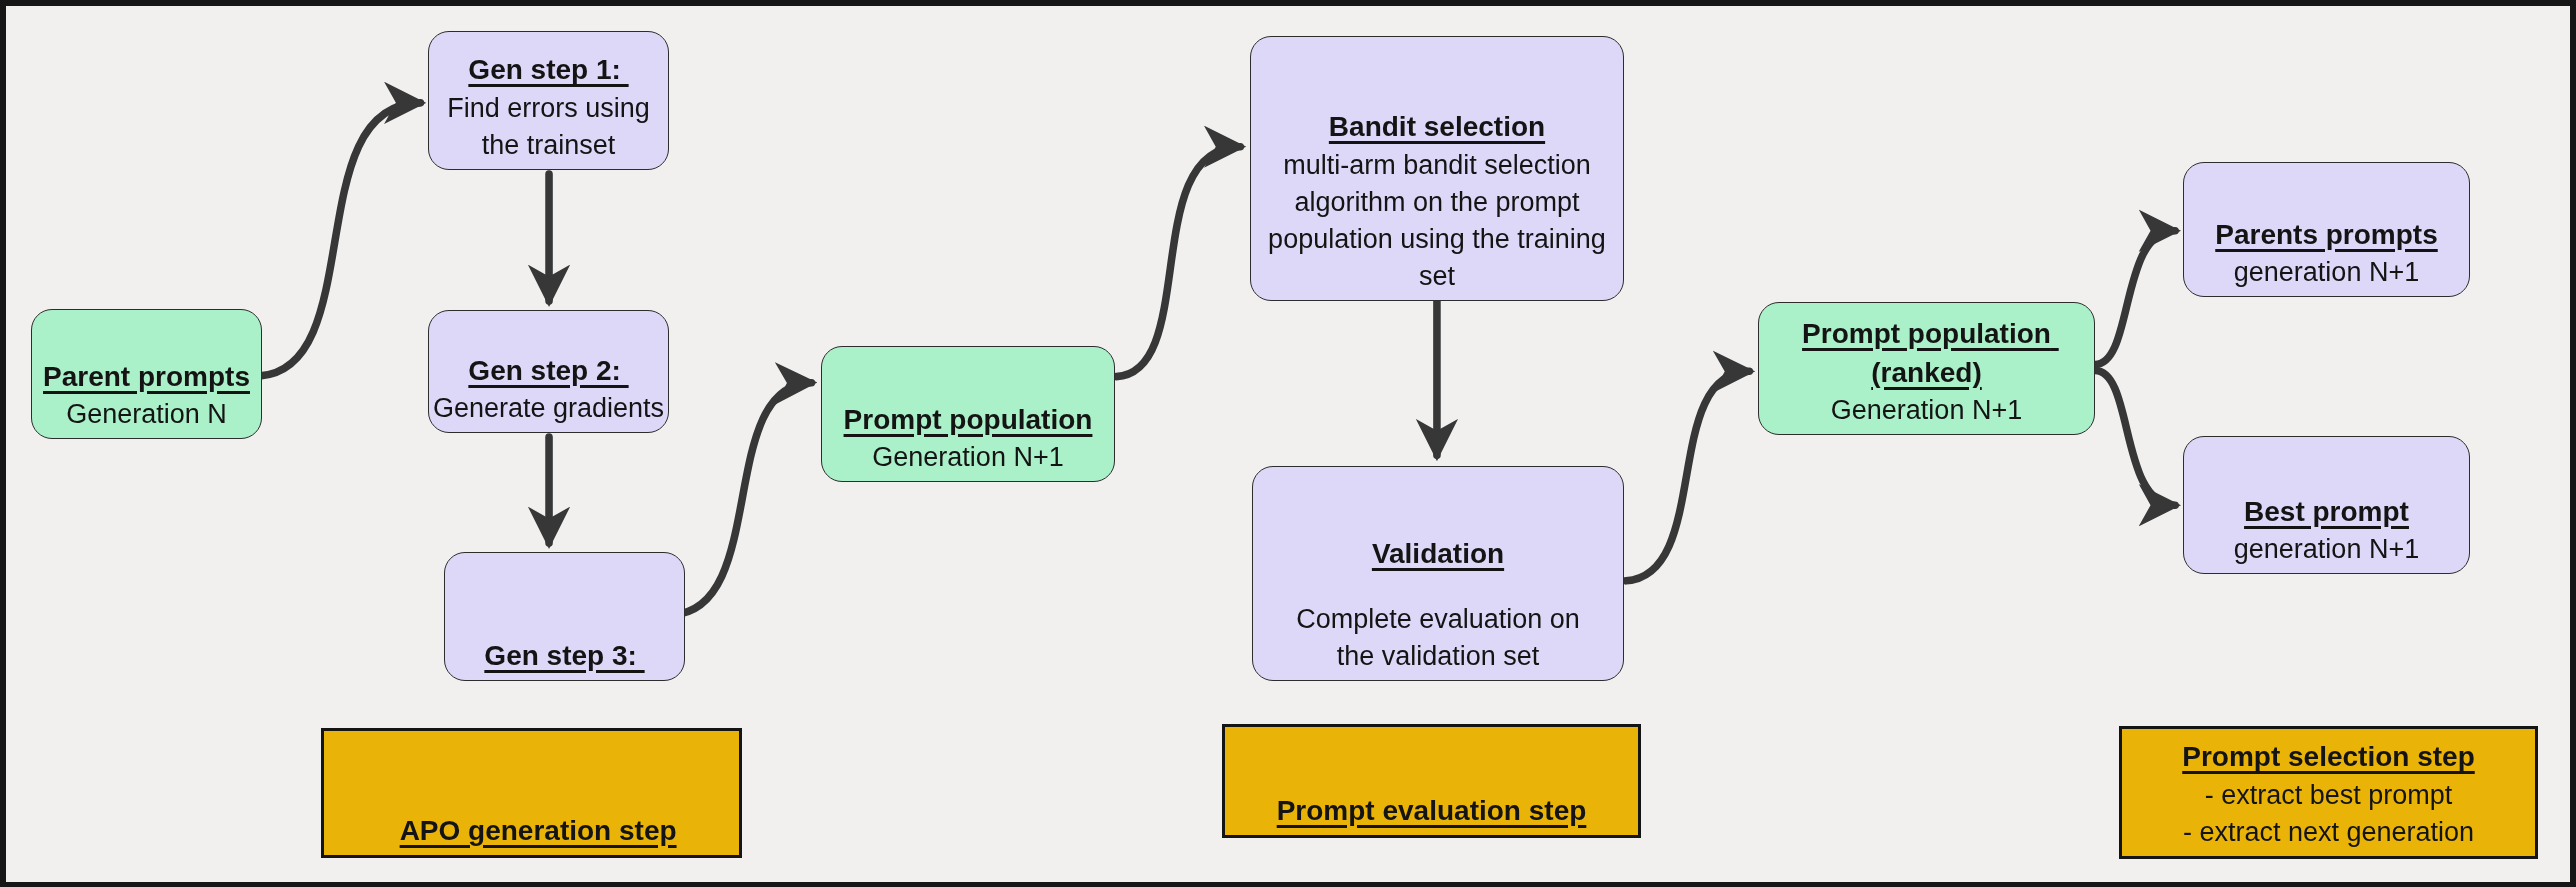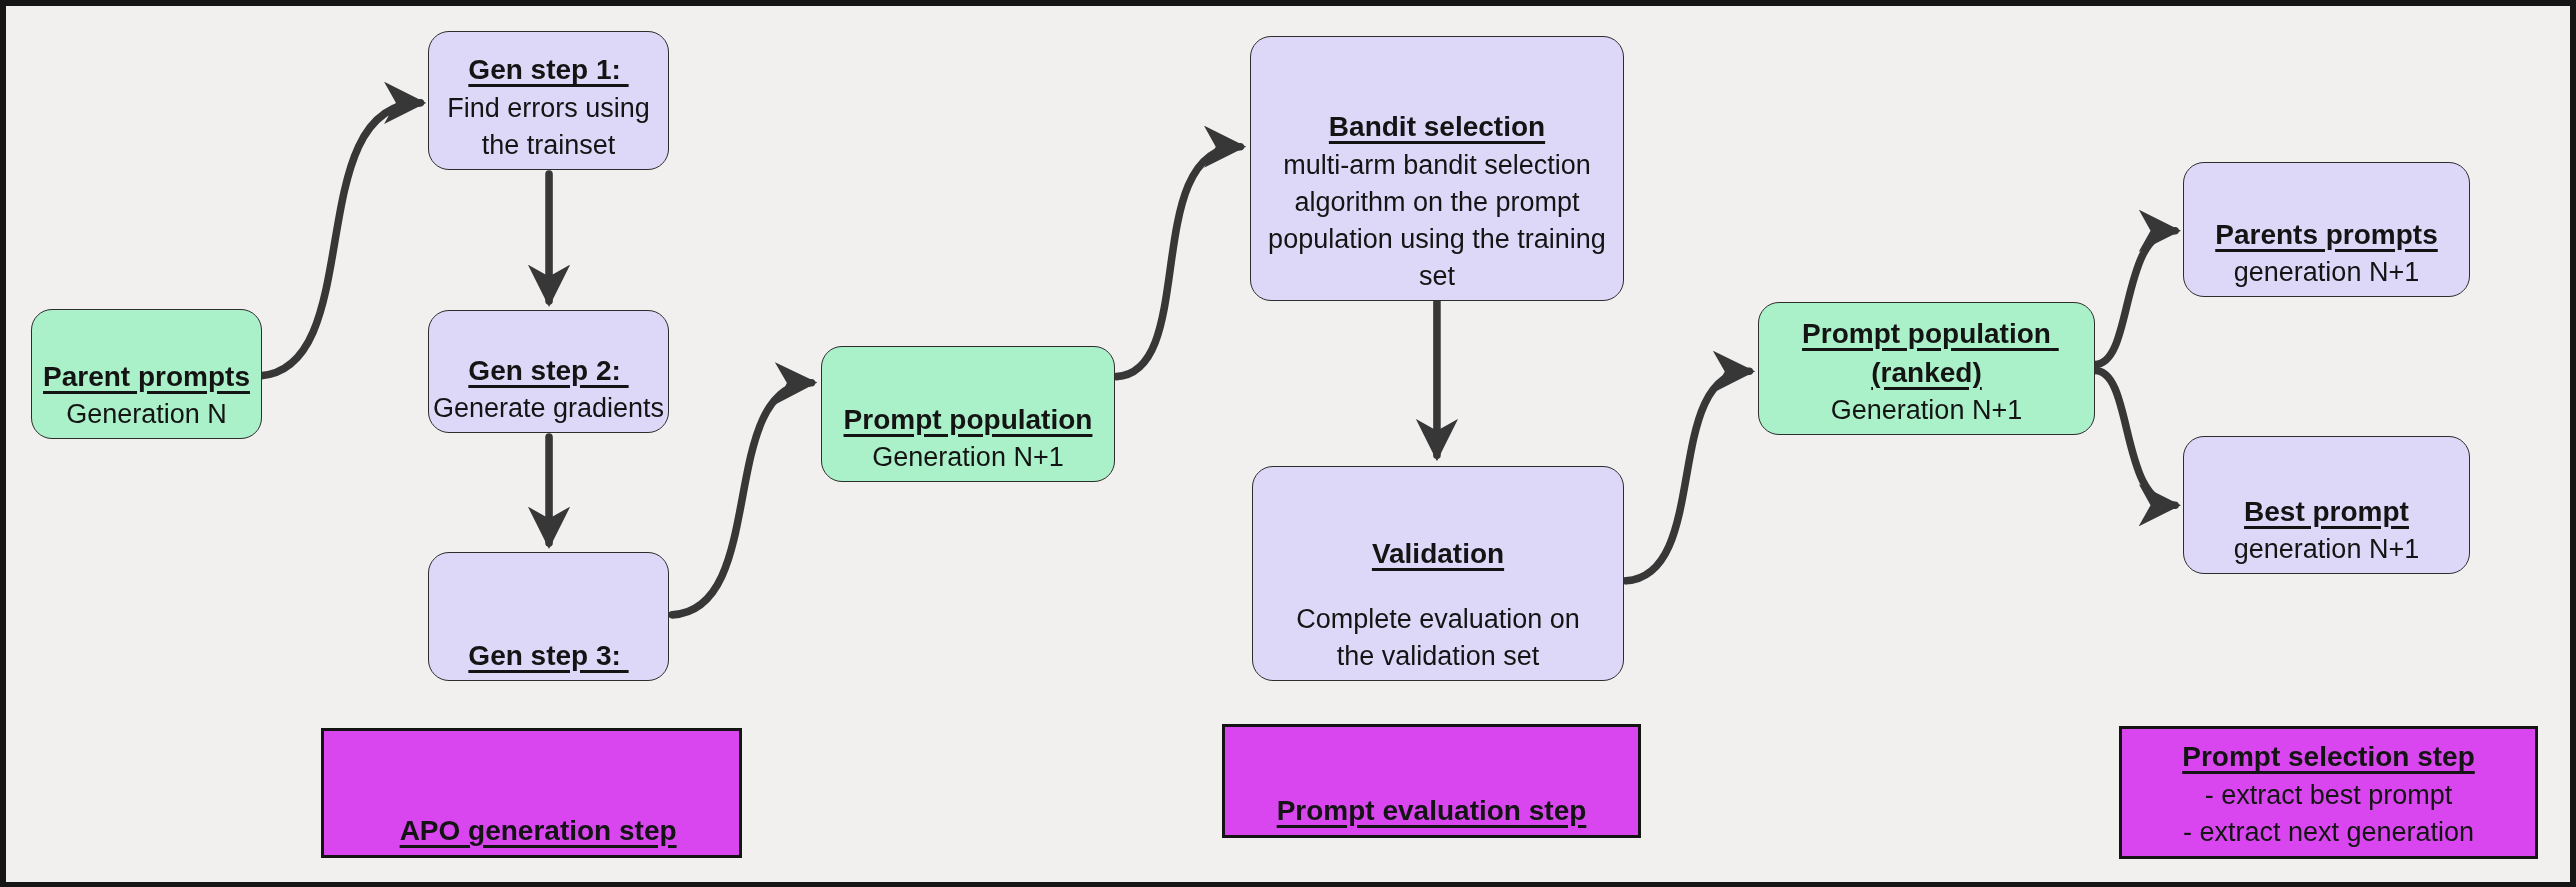--- a/index.html
+++ b/index.html
@@ -43,30 +43,30 @@
     font-size: 27px;
     white-space: pre-line;
   }
   .rounded {
     border: 1.9px solid #2d2d2d;
     border-radius: 21px;
   }
   .green    { background: #aaf0c8; }
   .lavender { background: #ded8f8; }
   .blue {
-    background: #d946ef;
+    background: #eab308;
     border: 3.8px solid #141414;
     border-radius: 0;
   }
 
   
   #n-parent  { left: 25px;   top: 303px; width: 231px; height: 130px; }
   #n-gen1    { left: 422px;  top: 25px;  width: 241px; height: 139px; }
   #n-gen2    { left: 422px;  top: 304px; width: 241px; height: 123px; }
-  #n-gen3    { left: 422px;  top: 546px; width: 241px; height: 129px; }
+  #n-gen3    { left: 438px;  top: 546px; width: 241px; height: 129px; }
   #n-pop     { left: 815px; top: 340px; width: 294px; height: 136px; }
   #n-bandit  { left: 1244px; top: 30px;  width: 374px; height: 265px; }
   #n-valid   { left: 1246px; top: 460px; width: 372px; height: 215px; padding: 4.5px 23.4px; gap: 27px; }
   #n-ranked  { left: 1752px; top: 296px; width: 337px; height: 133px; }
   #n-parents { left: 2177px; top: 156px; width: 287px; height: 135px; }
   #n-best    { left: 2177px; top: 430px; width: 287px; height: 138px; }
   #n-apo     { left: 315px;  top: 722px; width: 421px; height: 130px; padding-left: 17px; }
   #n-eval    { left: 1216px; top: 718px; width: 419px; height: 114px; }
   #n-select  { left: 2113px; top: 720px; width: 419px; height: 133px; }
 </style>

